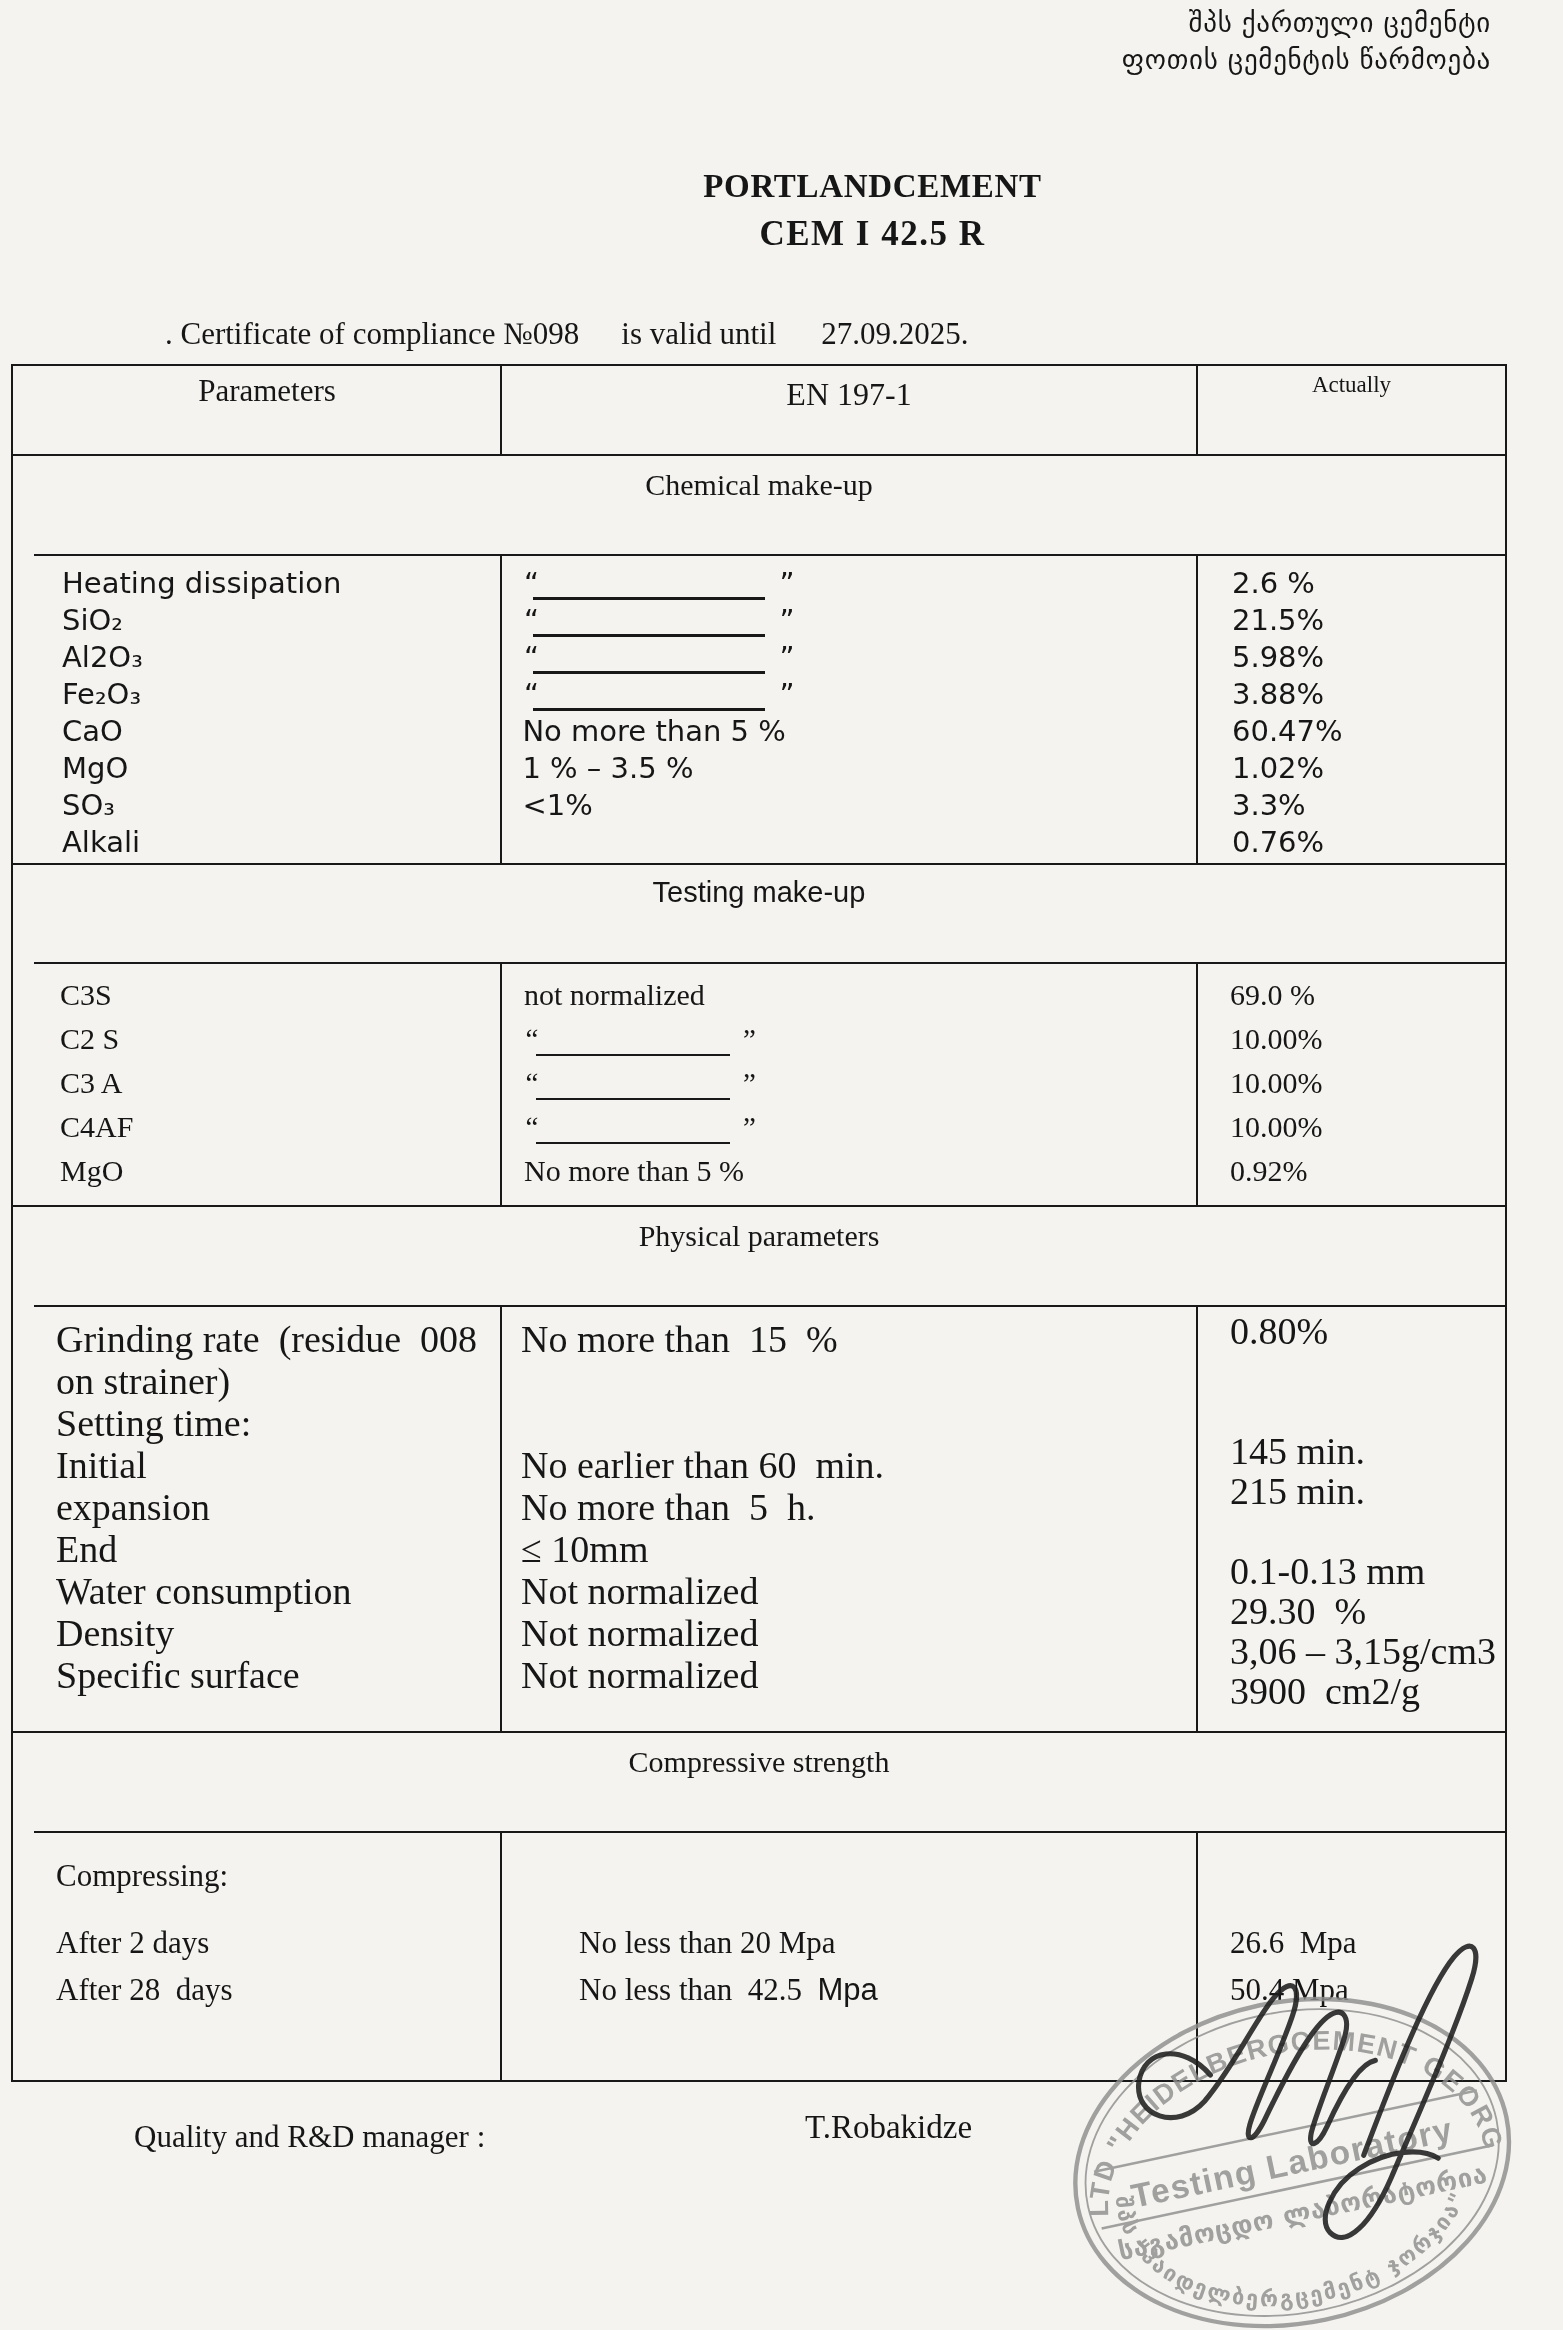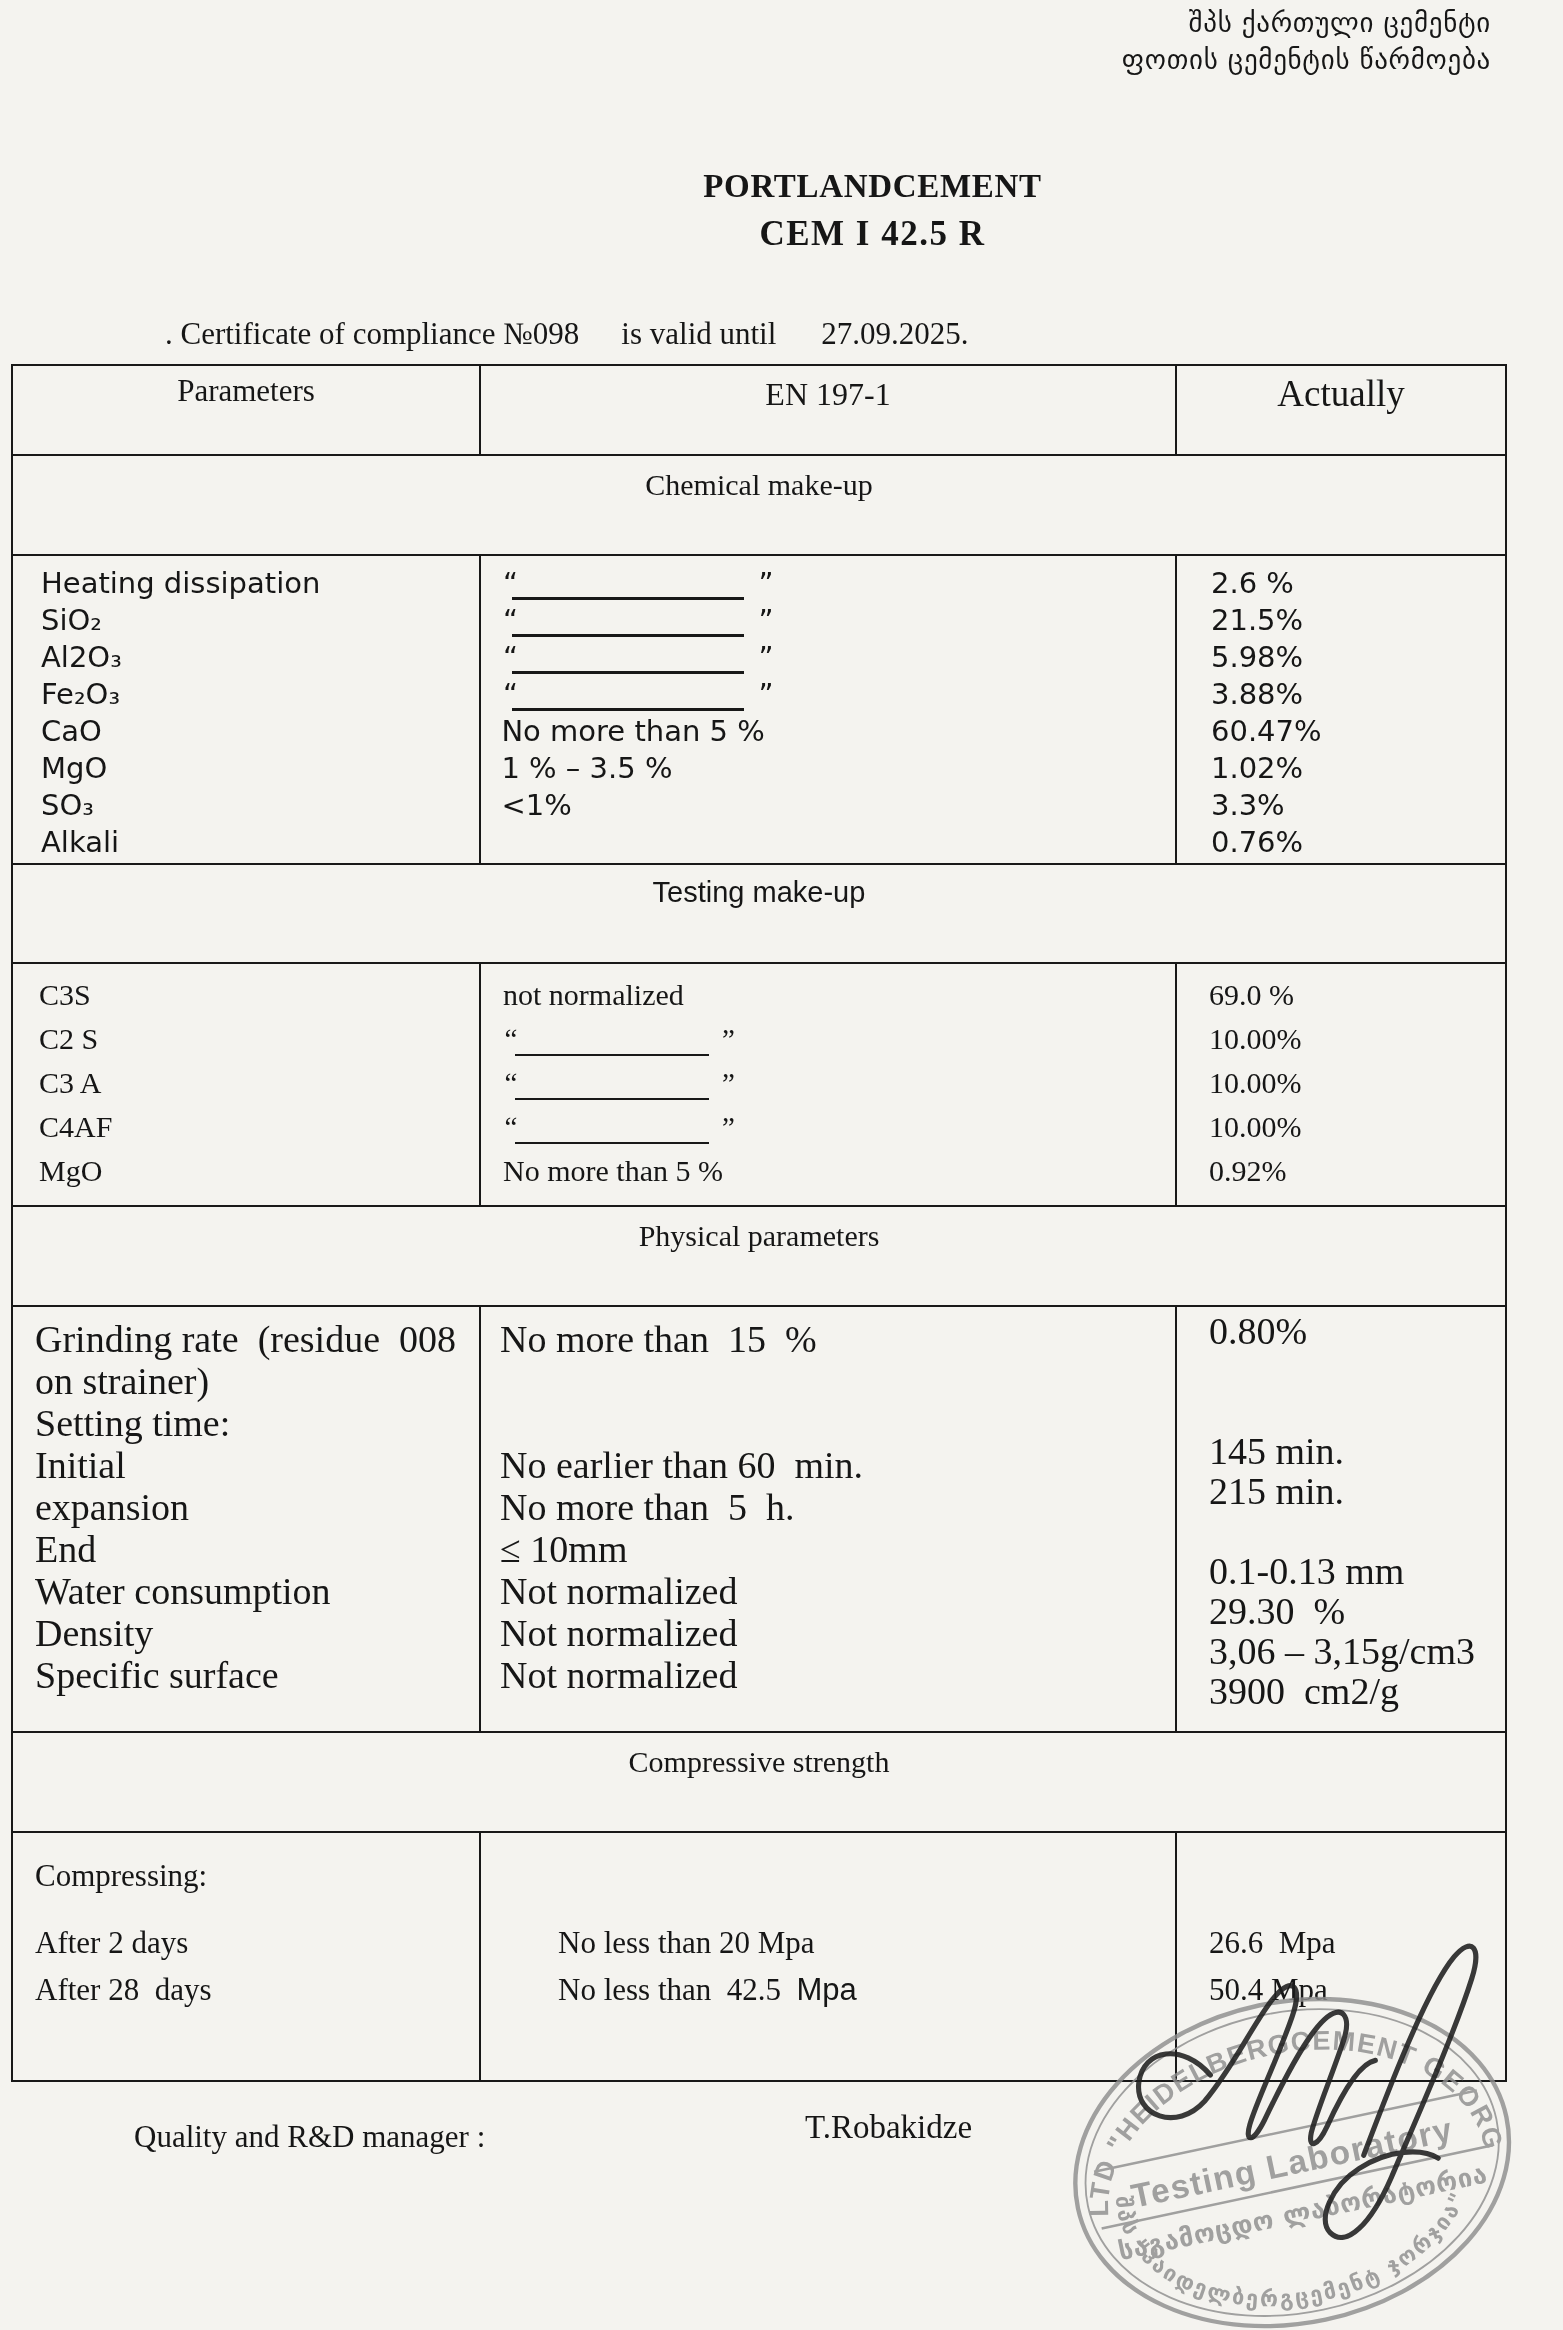--- a/index.html
+++ b/index.html
@@ -29,29 +29,29 @@
 
   
   .ctable{
     position:absolute;left:11px;top:364px;
     width:1496px;height:1718px;
     border:2.9px solid #181818;
     box-sizing:border-box;
     display:flex;flex-direction:column;
     background:transparent;
   }
-  .trow{display:flex;border-top:2.2px solid #181818;}
+  .trow{display:flex;border-top:2.2px solid #181818;margin-left:21px;}
   .trow.first{border-top:none;}
   .c1{width:468px;border-right:2.2px solid #181818;box-sizing:border-box;}
   .c2{width:696px;border-right:2.2px solid #181818;box-sizing:border-box;}
   .c3{flex:1;box-sizing:border-box;}
   .thead{height:88px;}
   .thead .c1{font-size:31px;text-align:center;padding-top:7.3px;}
   .thead .c2{font-size:32px;text-align:center;padding-top:10.2px;}
-  .thead .c3{font-size:37px;text-align:center;padding-top:5.8px;}
+  .thead .c3{font-size:23px;text-align:center;padding-top:5.8px;}
   .band{height:86px;border-top:2.2px solid #181818;text-align:center;font-size:30px;padding-top:11.7px;box-sizing:content-box;}
   .band.sans{font-family:"Liberation Sans","DejaVu Sans",sans-serif;font-size:29px;}
 
   .line{white-space:pre;}
 
   
   .r-chem{height:307px;font-family:"DejaVu Sans",sans-serif;font-size:29px;}
   .r-chem .c1{padding:10.2px 0 0 28px;}
   .r-chem .c2{padding:10.2px 0 0 20.4px;}
   .r-chem .c3{padding:10.2px 0 0 34px;}

